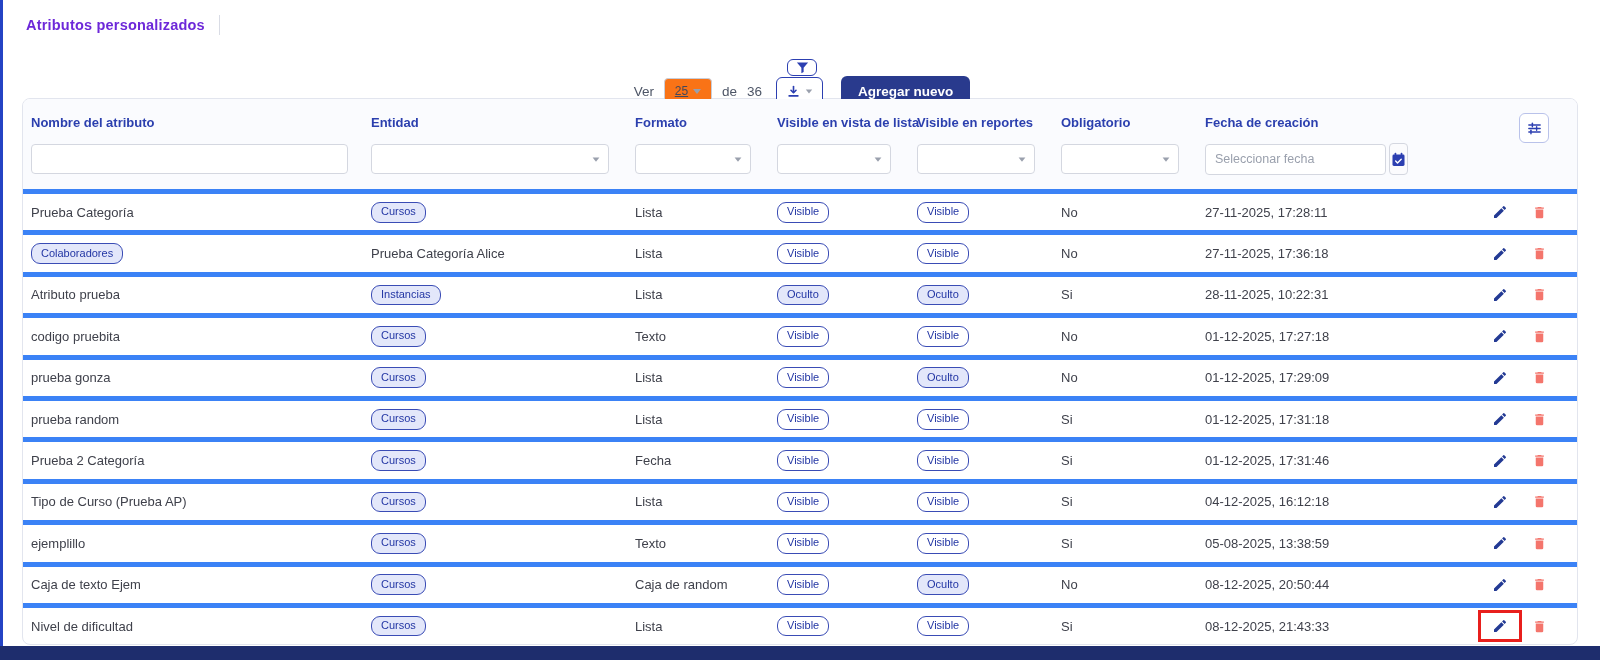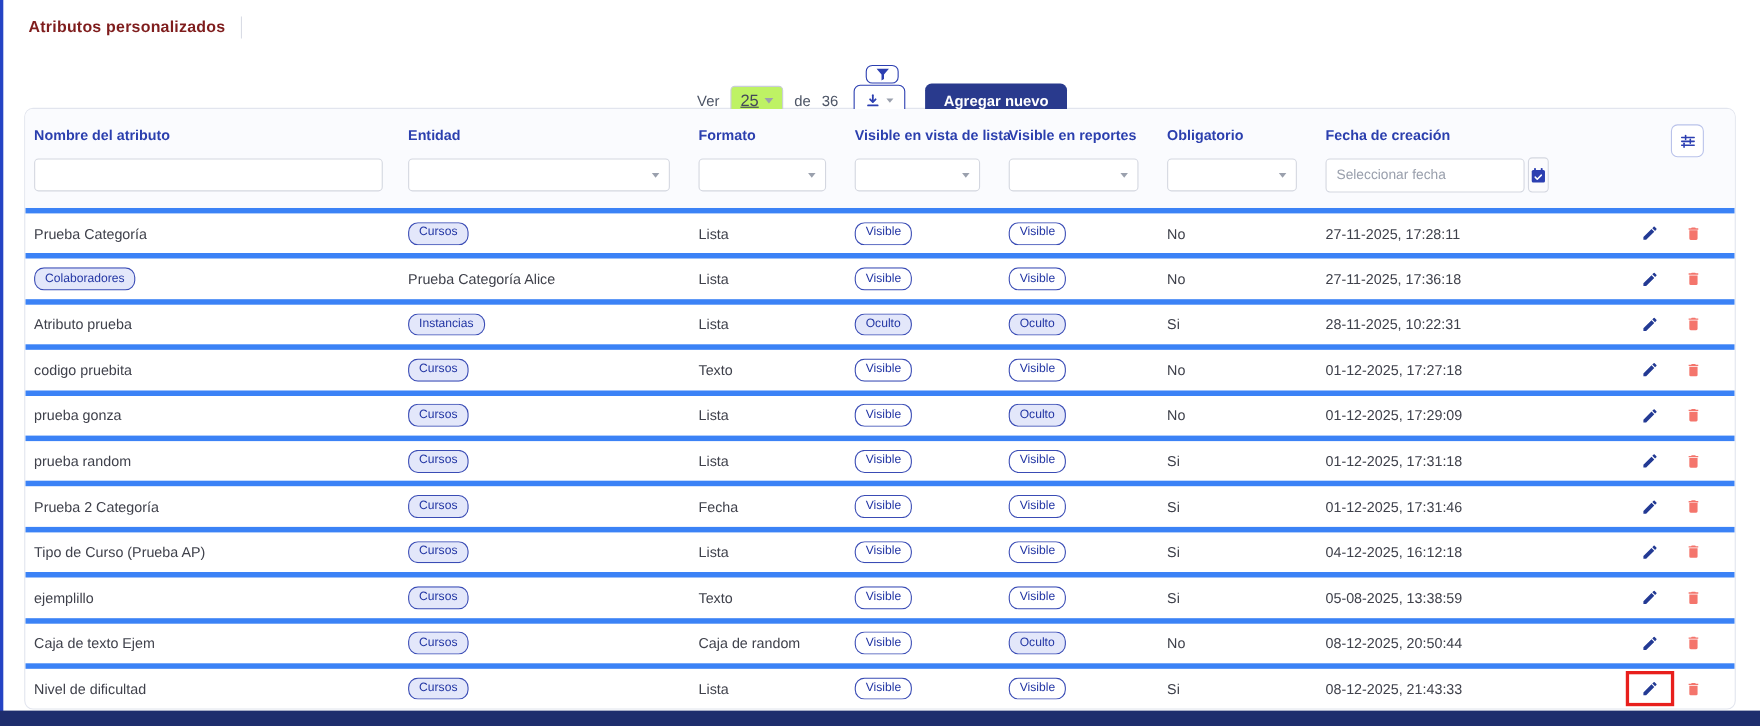--- a/index.html
+++ b/index.html
@@ -9,31 +9,31 @@
     background:#ffffff;
     position:relative;
     overflow:hidden;
     color:#3f414b;
   }
   .left-edge { position:absolute; left:0; top:0; width:3px; height:660px; background:#2443c4; }
   .bottom-bar { position:absolute; left:0; bottom:0; width:1600px; height:14px; background:#1e2d6d; }
 
   
   .title-row { padding:15px 0 0 26px; display:flex; align-items:center; }
-  .page-title { font-size:14.5px; font-weight:700; color:#7f1d1d; letter-spacing:.2px; }
+  .page-title { font-size:14.5px; font-weight:700; color:#6d28d9; letter-spacing:.2px; }
   .title-divider { width:1px; height:20px; background:#d9dce5; margin-left:14px; }
 
   
   .toolbar { margin:24px 22px 8px 26px; display:flex; justify-content:space-between; align-items:center; height:31px;flex-direction:column; }
   .filter-btn { width:30px; height:30px; border:1.5px solid #2c3fb1; border-radius:6px; background:#fff;
     display:flex; align-items:center; justify-content:center; cursor:pointer; }
   .toolbar-right { display:flex; align-items:center; gap:10px; }
   .muted { color:#4d5566; font-size:13.5px; }
-  .page-size-select { width:48px; height:27px; border:1px solid #c9cdd8; border-radius:4px; background:#bef264;
-    display:flex; align-items:center; justify-content:center; gap:5px; font-size:15px; color:#44485a; cursor:pointer;text-decoration:underline; }
+  .page-size-select { width:48px; height:27px; border:1px solid #c9cdd8; border-radius:4px; background:#f97316;
+    display:flex; align-items:center; justify-content:center; gap:5px; font-size:12px; color:#44485a; cursor:pointer;text-decoration:underline; }
   .caret { width:0; height:0; border-left:4px solid transparent; border-right:4px solid transparent; border-top:5px solid #9aa0ad; }
   .download-btn { width:47px; height:29px; border:1.5px solid #2c3fb1; border-radius:6px; background:#fff;
     display:flex; align-items:center; justify-content:center; gap:4px; cursor:pointer; margin-left:4px; }
   .add-btn { height:30px; padding:0 17px; background:#293a8d; color:#fff; border:none; border-radius:6px;
     font-size:13.5px; font-weight:700; font-family:"Liberation Sans",sans-serif; cursor:pointer; margin-left:8px;text-align:center; }
 
   
   .table { margin:0 22px; border:1px solid #e2e5ee; border-radius:8px; background:#fff; overflow:hidden; }
   .grid { display:grid; grid-template-columns:340px 264px 142px 140px 144px 144px 262px 1fr; }
   .thead { background:#fafbfe; position:relative; }

